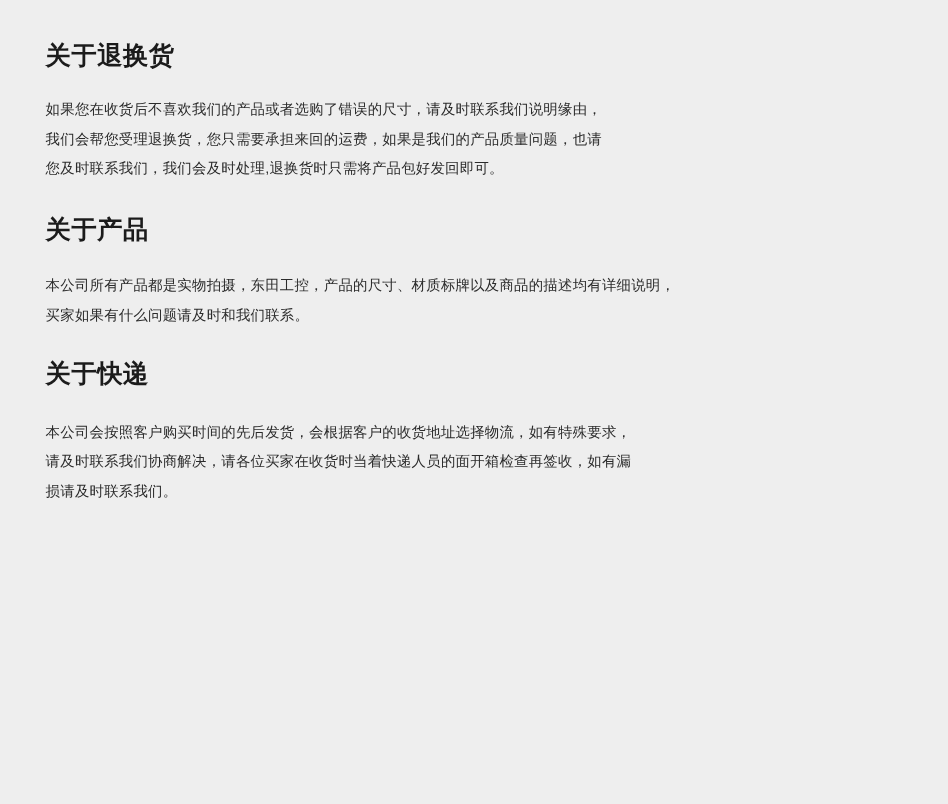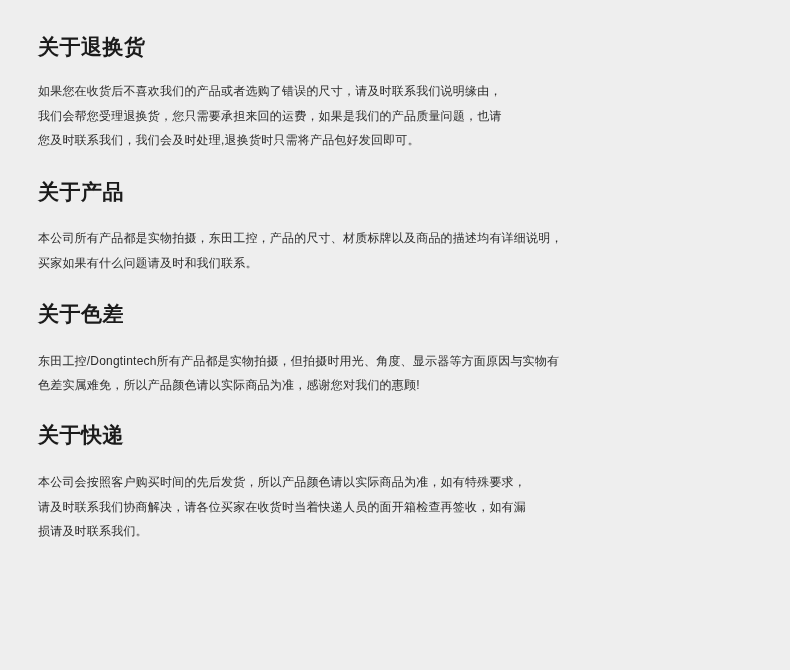--- a/index.html
+++ b/index.html
@@ -66,30 +66,23 @@
   </div>
 
   <div class="section sec-product">
     <h2 class="section-title">关于产品</h2>
     <div class="section-body">
       <p>本公司所有产品都是实物拍摄，东田工控，产品的尺寸、材质标牌以及商品的描述均有详细说明，
 买家如果有什么问题请及时和我们联系。</p>
     </div>
   </div>
 
-  <div class="section sec-color">
-    <h2 class="section-title">关于色差</h2>
-    <div class="section-body">
-      <p>东田工控/Dongtintech所有产品都是实物拍摄，但拍摄时用光、角度、显示器等方面原因与实物有
-色差实属难免，所以产品颜色请以实际商品为准，感谢您对我们的惠顾!</p>
-    </div>
-  </div>
 
   <div class="section sec-shipping">
     <h2 class="section-title">关于快递</h2>
     <div class="section-body">
-      <p>本公司会按照客户购买时间的先后发货，所以产品颜色请以实际商品为准，如有特殊要求，
+      <p>本公司会按照客户购买时间的先后发货，会根据客户的收货地址选择物流，如有特殊要求，
 请及时联系我们协商解决，请各位买家在收货时当着快递人员的面开箱检查再签收，如有漏
 损请及时联系我们。</p>
     </div>
   </div>
 
 </div>
 
 </body></html>

